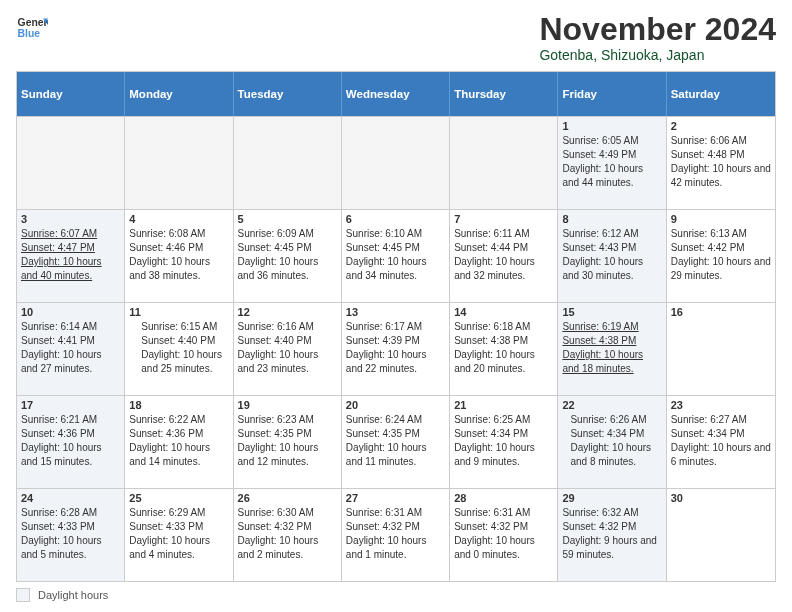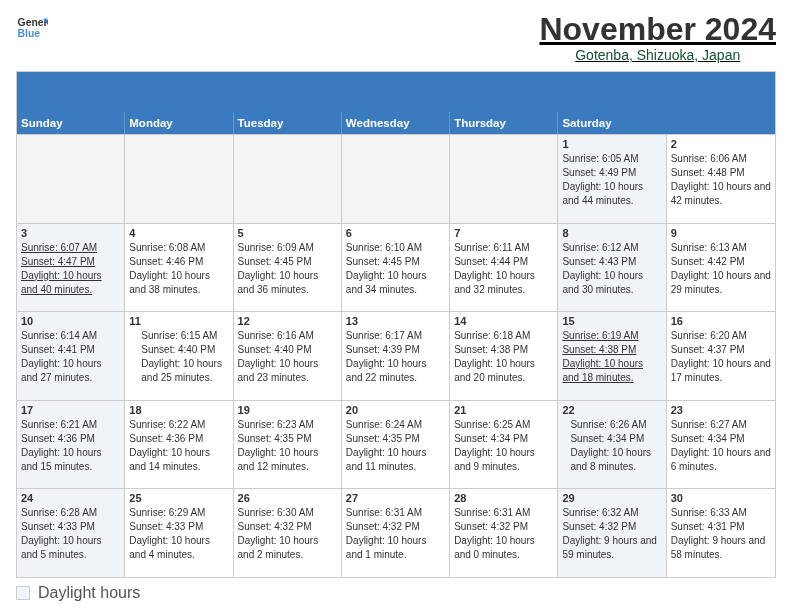--- a/index.html
+++ b/index.html
@@ -26,22 +26,21 @@
     .logo {
       display: flex;
       align-items: center;
       gap: 4px;
     }
     .logo-icon {
       width: 32px;
       height: 32px;
     }
     .title-block {
-      text-align: center;
-      text-decoration: underline;
+      text-align: left;
     }
     .month-title {
       font-size: 32px;
       font-weight: bold;
       color: #333;
       line-height: 1.1;
     }
     .location {
       font-size: 14px;
       color: #14532d;
@@ -54,24 +53,23 @@
     }
     .cal-header {
       display: grid;
       grid-template-columns: repeat(7, 1fr);
       background: #3a7bbf;
     }
     .cal-header-cell {
       color: #fff;
       font-size: 11.5px;
       font-weight: bold;
-      padding: 5px 4px;
+      padding: 16px 4px;
       text-align: left;
       border-right: 1px solid #5a9bd5;
-      margin-top: 40px;
     }
     .cal-header-cell:last-child { border-right: none; }
     .cal-body {
       display: flex;
       flex-direction: column;
       flex: 1;
     }
     .cal-row {
       display: grid;
       grid-template-columns: repeat(7, 1fr);
@@ -99,21 +97,21 @@
     .day-info {
       font-size: 10px;
       line-height: 1.4;
       color: #333;
     }
     .legend {
       display: flex;
       align-items: center;
       gap: 8px;
       margin-top: 6px;
-      font-size: 16px;
+      font-size: 11px;
       color: #555;
     }
     .legend-box {
       width: 14px;
       height: 14px;
       background: #f0f4f8;
       border: 1px solid #ccc;
       display: inline-block;
     }
   </style>
@@ -136,20 +134,21 @@
     </div>
   </div>
 
   <div class="calendar">
     <div class="cal-header" id="cal-header-row">
         <div class="cal-header-cell">Sunday</div>
         <div class="cal-header-cell">Monday</div>
         <div class="cal-header-cell">Tuesday</div>
         <div class="cal-header-cell">Wednesday</div>
         <div class="cal-header-cell">Thursday</div>
+        <div class="cal-header-cell">Friday</div>
         <div class="cal-header-cell">Saturday</div>
       </div>
     <div class="cal-body" id="cal-body">
         <div class="cal-row">
           <div class="cal-cell empty"></div>
           <div class="cal-cell empty"></div>
           <div class="cal-cell empty"></div>
           <div class="cal-cell empty"></div>
           <div class="cal-cell empty"></div>
           <div class="cal-cell shaded">
@@ -241,23 +240,20 @@
 Daylight: 10 hours and 20 minutes.</div>
           </div>
           <div class="cal-cell shaded">
             <span class="day-num">15</span>
             <div class="day-info" style="white-space: pre-line; text-decoration: underline;">Sunrise: 6:19 AM
 Sunset: 4:38 PM
 Daylight: 10 hours and 18 minutes.</div>
           </div>
           <div class="cal-cell">
             <span class="day-num">16</span>
-            <div class="day-info" style="white-space: pre-line;">Sunrise: 6:20 AM
-Sunset: 4:37 PM
-Daylight: 10 hours and 17 minutes.</div>
           </div>
         </div>
         <div class="cal-row">
           <div class="cal-cell shaded">
             <span class="day-num">17</span>
             <div class="day-info" style="white-space: pre-line;">Sunrise: 6:21 AM
 Sunset: 4:36 PM
 Daylight: 10 hours and 15 minutes.</div>
           </div>
           <div class="cal-cell">
@@ -329,23 +325,20 @@
 Daylight: 10 hours and 0 minutes.</div>
           </div>
           <div class="cal-cell shaded">
             <span class="day-num">29</span>
             <div class="day-info" style="white-space: pre-line;">Sunrise: 6:32 AM
 Sunset: 4:32 PM
 Daylight: 9 hours and 59 minutes.</div>
           </div>
           <div class="cal-cell">
             <span class="day-num">30</span>
-            <div class="day-info" style="white-space: pre-line;">Sunrise: 6:33 AM
-Sunset: 4:31 PM
-Daylight: 9 hours and 58 minutes.</div>
           </div>
         </div>
       </div>
   </div>
 
   <div class="legend">
     <div class="legend-box"></div>
     <span>Daylight hours</span>
   </div>
 </div>

